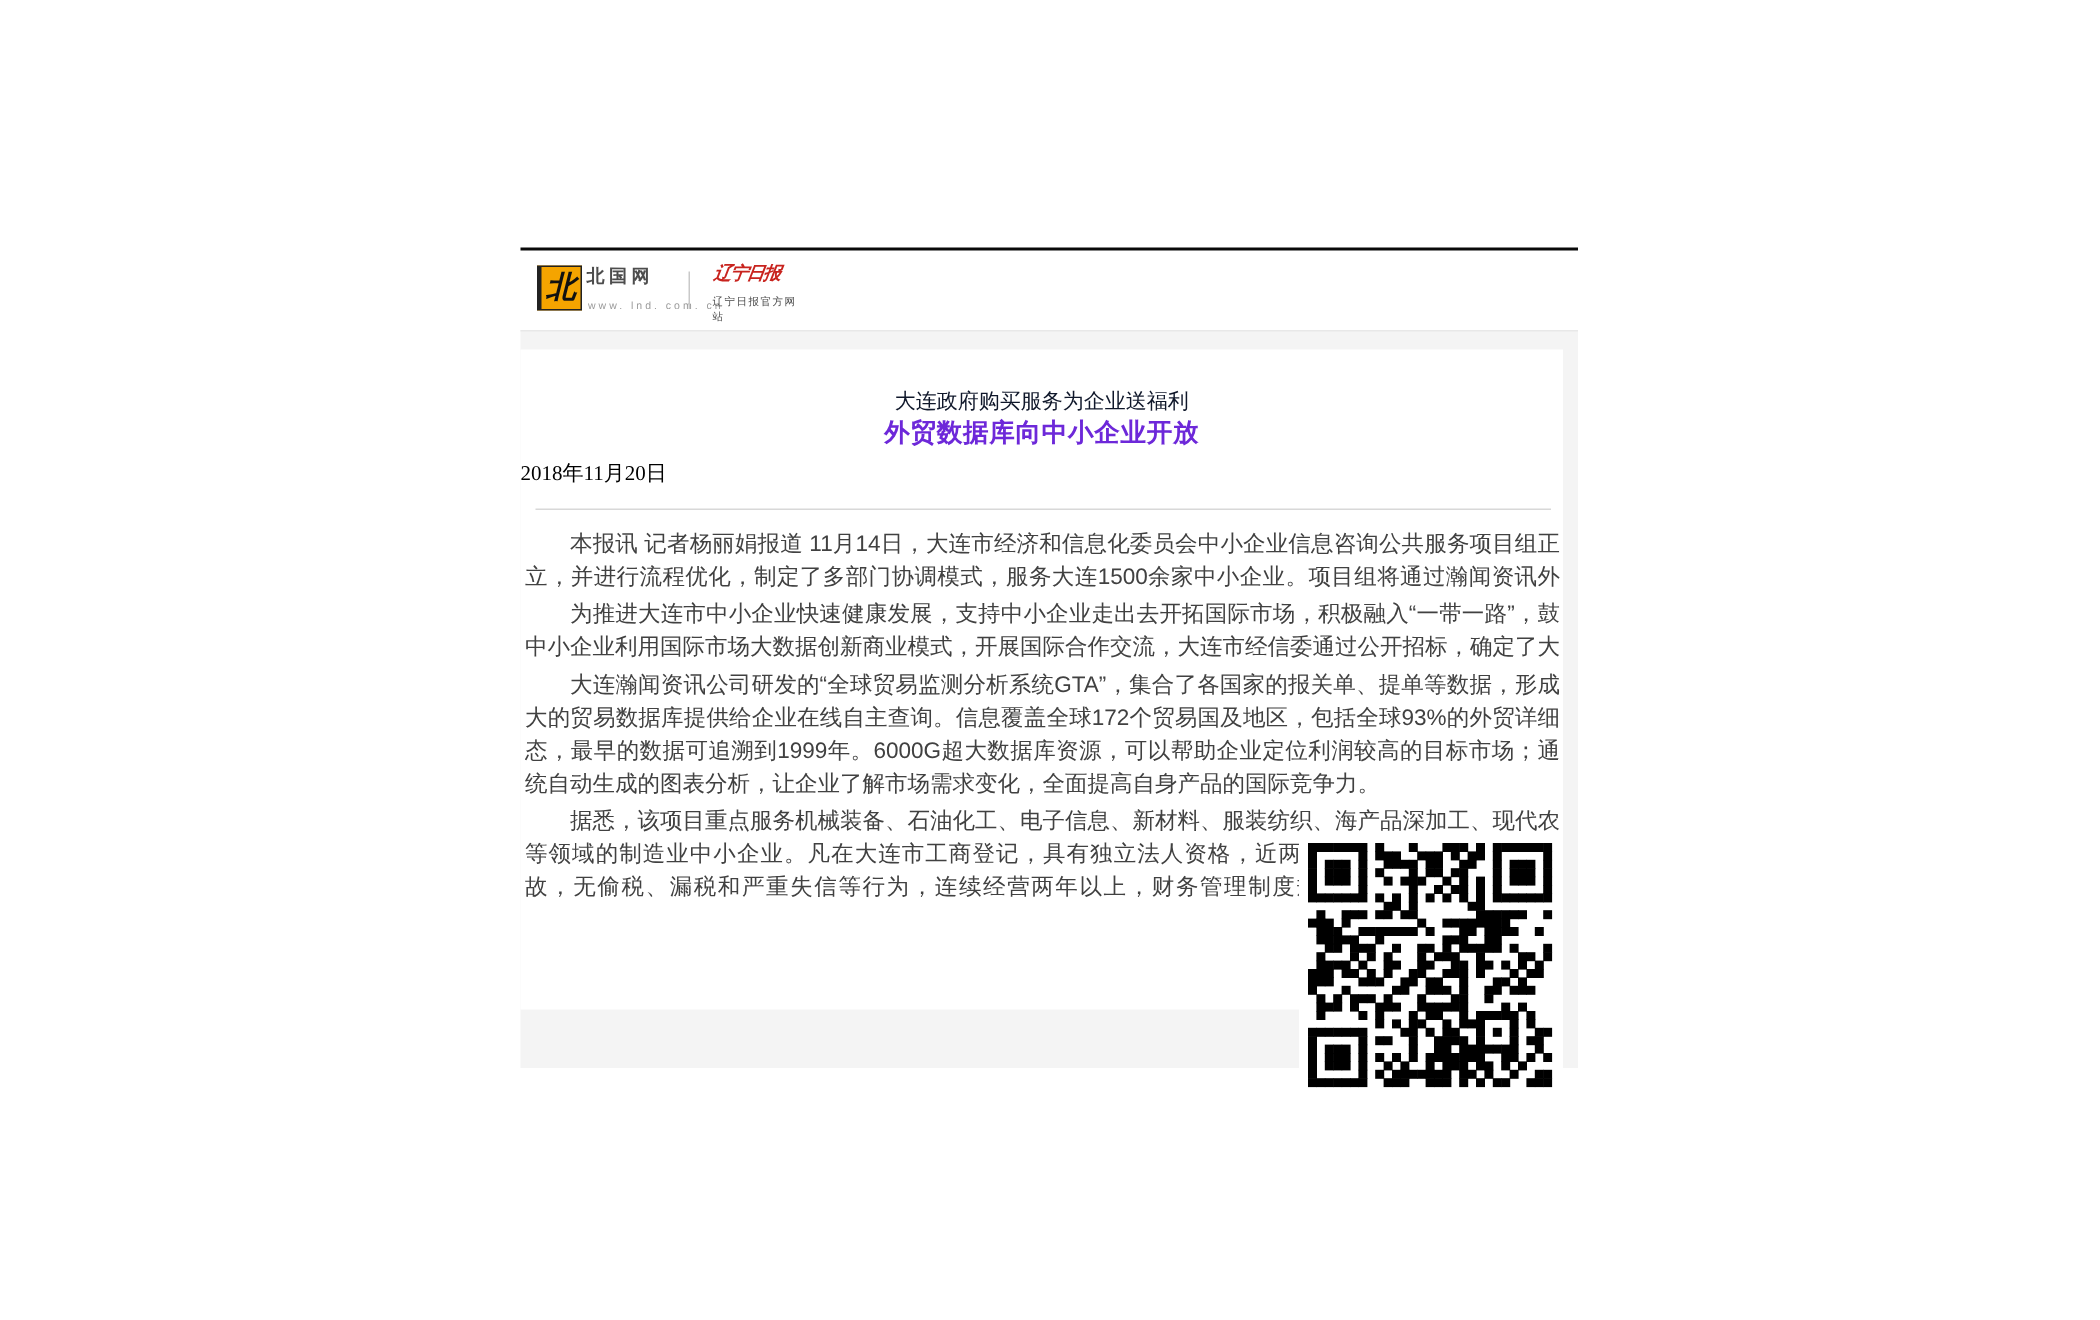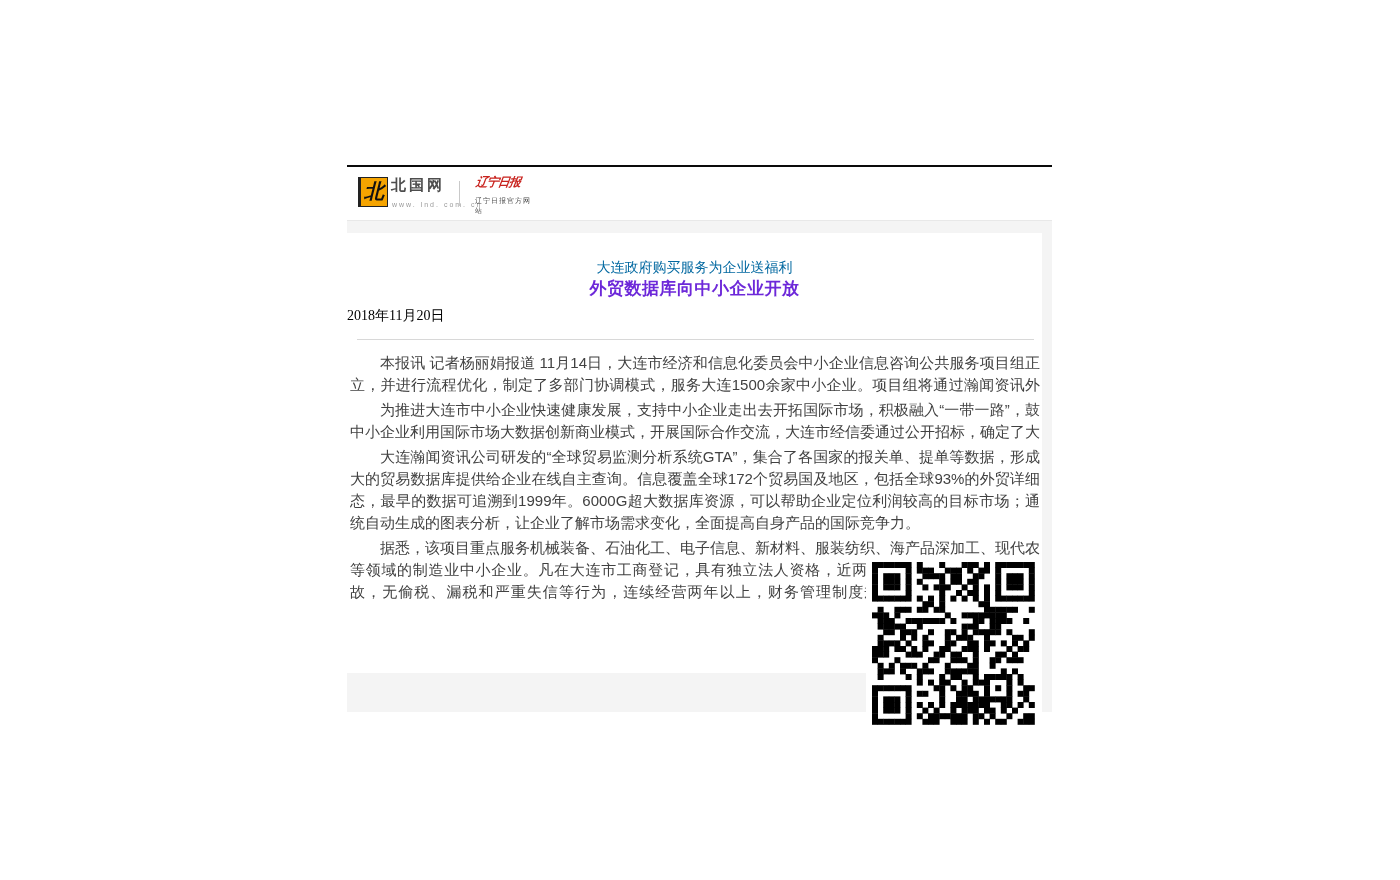--- a/index.html
+++ b/index.html
@@ -8,37 +8,37 @@
 
   
   .top-rule{position:absolute;left:347px;top:165px;width:705px;height:2px;background:#0a0a0a;}
 
   
   .logo-link{position:absolute;left:358px;top:175px;width:180px;height:36px;cursor:pointer;}
   .logo-icon{position:absolute;left:0;top:2px;width:26px;height:28px;background:#f5a400;
              border:1px solid #222;border-left-width:3px;color:#111;
              font-family:"DejaVu Serif",serif;font-weight:bold;font-style:italic;
              font-size:20px;line-height:27px;text-align:center;}
-  .logo-name{position:absolute;left:33px;top:1px;font-size:15px;font-weight:bold;color:#4d4d4d;
+  .logo-name{position:absolute;left:33px;top:1px;font-size:12px;font-weight:bold;color:#4d4d4d;
              letter-spacing:3px;font-family:"DejaVu Sans",sans-serif;}
   .logo-url{position:absolute;left:34px;top:26px;font-size:7px;color:#9a9a9a;letter-spacing:2px;}
   .logo-vline{position:absolute;left:101px;top:6px;width:1px;height:25px;background:#c9c9c9;}
   .partner-name{position:absolute;left:118px;top:1px;width:44px;font-size:12px;line-height:1;
                 color:#c8231e;font-family:"DejaVu Serif",serif;font-style:italic;font-weight:bold;
                 transform:skewX(-8deg);letter-spacing:-1px;}
   .partner-caption{position:absolute;left:117px;top:21px;font-size:7px;color:#4a4a4a;letter-spacing:1px;}
 
   
   .container{position:absolute;left:347px;top:220px;width:705px;height:492px;
              background:#f4f4f4;border-top:1px solid #e8e8e8;box-sizing:border-box;}
   .card{position:absolute;left:347px;top:233px;width:695px;height:440px;background:#ffffff;}
 
   
   .supertitle{position:absolute;left:347px;top:259px;width:695px;text-align:center;
-              font-size:14px;color:#0369a1;}
+              font-size:14px;color:#0f172a;}
   .page-title{position:absolute;left:347px;top:277px;width:695px;text-align:center;
               font-size:17px;font-weight:bold;color:#6d28d9;letter-spacing:0.5px;}
   .date-line{position:absolute;left:347px;top:307px;width:695px;text-align:left;
              font-size:14px;color:#000000;font-family:Liberation Serif, serif;}
   .title-sep{position:absolute;left:357px;top:339px;width:677px;height:1px;background:#d8d8d8;}
 
   
   .article-body{position:absolute;left:350px;top:352px;width:690px;color:#414141;
                 font-size:15px;}
   .article-body .para{margin:0 0 3px 0;}

